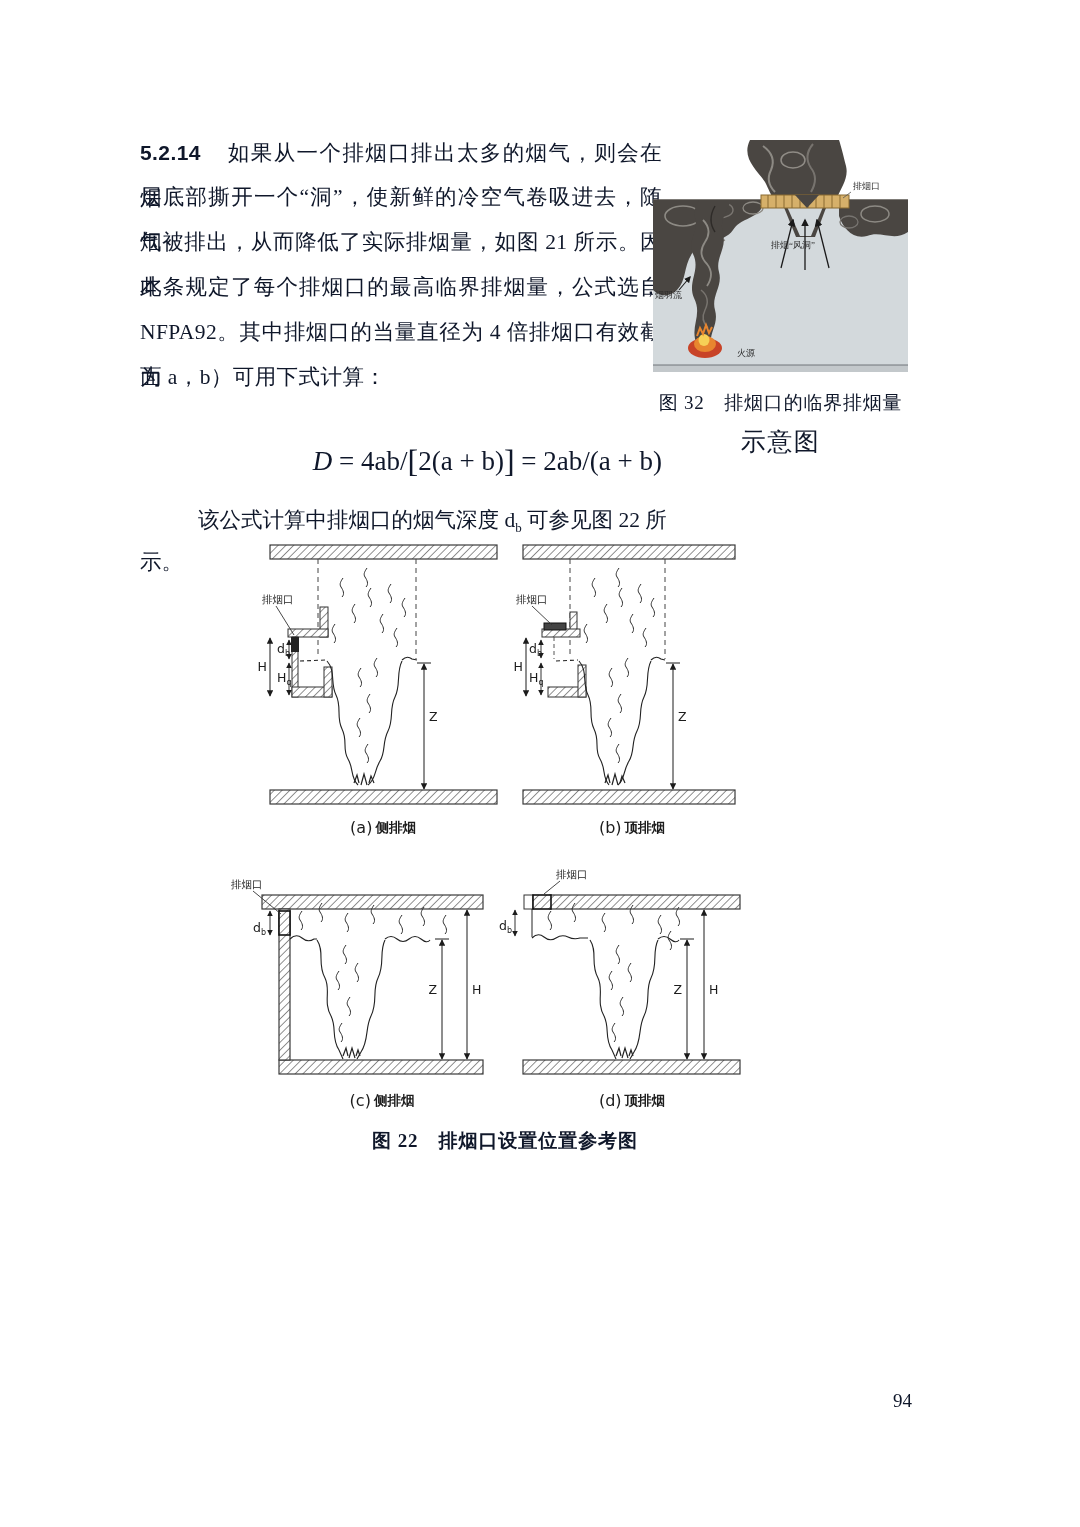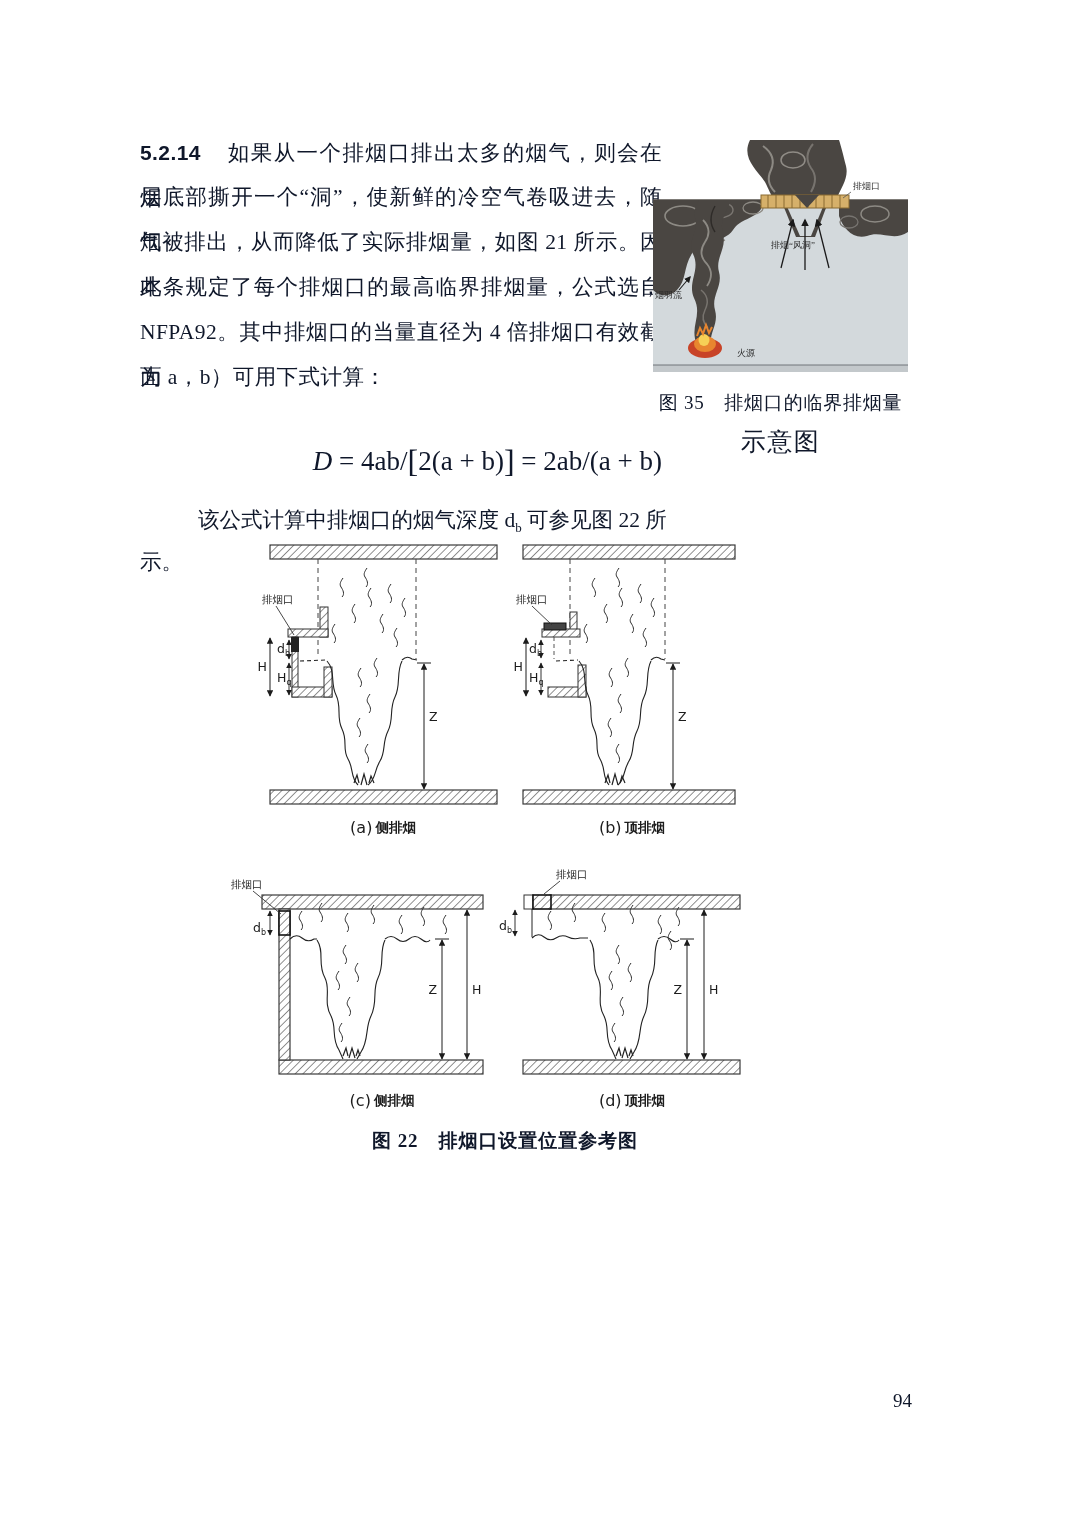--- a/index.html
+++ b/index.html
@@ -122,21 +122,21 @@
       </g>
 
       <text class="f21lab" x="200" y="49">排烟口</text>
       <line x1="198" y1="52" x2="190" y2="58" stroke="#555" stroke-width=".8"></line>
       <text class="f21lab" x="118" y="108">排烟“风洞”</text>
       <text class="f21lab" x="2" y="158">烟羽流</text>
       <line x1="26" y1="150" x2="37" y2="137" stroke="#1a1a1a" stroke-width="1.1" marker-end="url(#a21)"></line>
       <text class="f21lab" x="84" y="216">火源</text>
     </svg>
     <figcaption>
-      <div class="cap1">图 35　排烟口的临界排烟量</div>
+      <div class="cap1">图 32　排烟口的临界排烟量</div>
       <div class="cap2">示意图</div>
     </figcaption>
   </figure>
 
   <figure class="fig22" style="margin:0;">
     <svg width="560" height="582" viewBox="0 0 560 582">
       <defs>
         <pattern id="hp" width="5.5" height="5.5" patternUnits="userSpaceOnUse" patternTransform="rotate(45)">
           <rect width="5.5" height="5.5" fill="#ffffff"></rect>
           <line x1="0" y1="0" x2="0" y2="5.5" stroke="#616161" stroke-width="1.4"></line>

